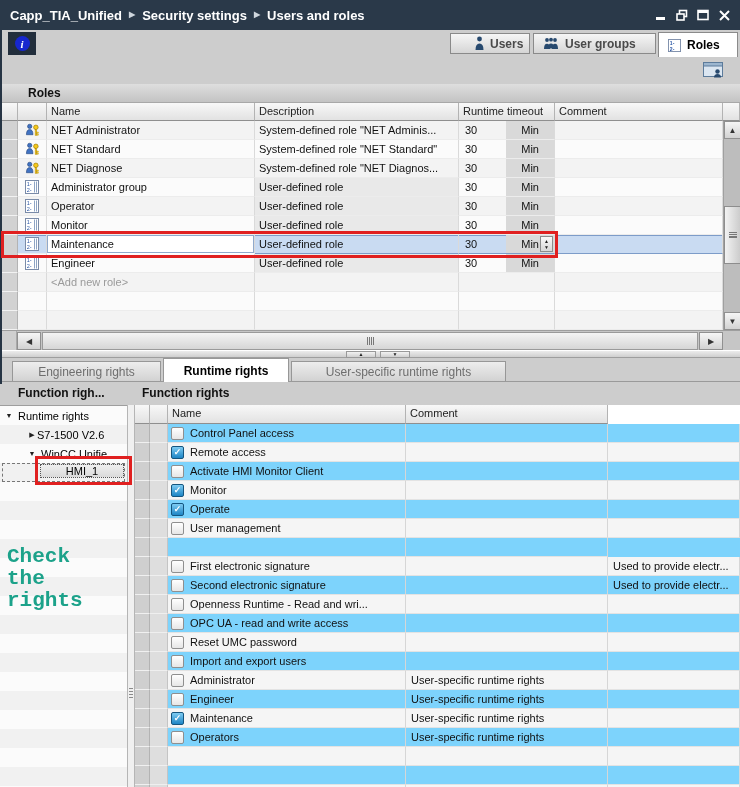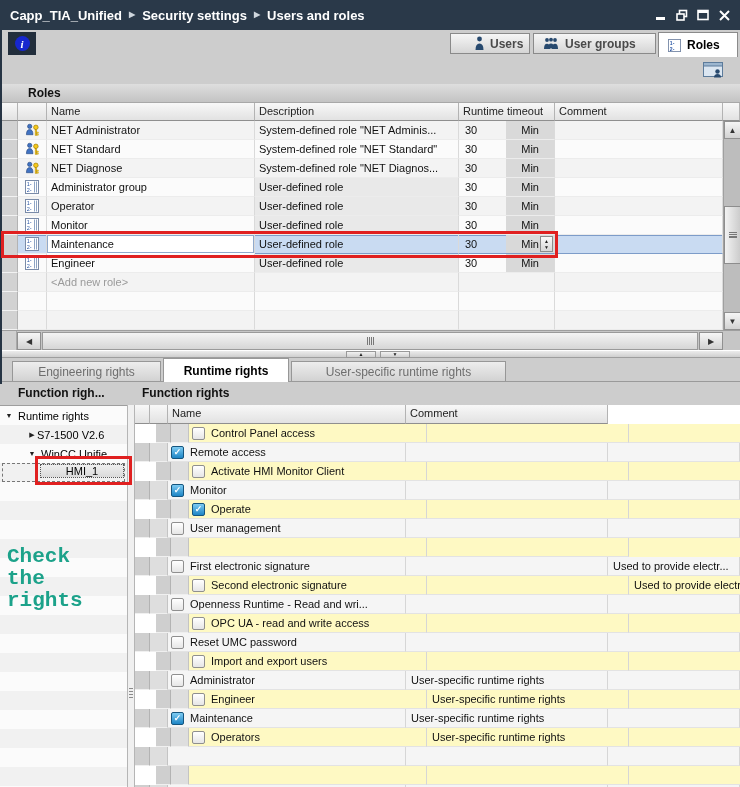--- a/index.html
+++ b/index.html
@@ -111,21 +111,21 @@
 
   .vsplit{position:absolute;left:127px;top:405px;width:8px;height:382px;background:#f0f0f0;
         border-left:1px solid #b5b5b5;border-right:1px solid #b5b5b5;box-sizing:border-box;}
   .vsplit-grip{position:absolute;left:1px;top:283px;width:4px;height:12px;
         background:repeating-linear-gradient(to bottom,#8a8a8a 0 1px,transparent 1px 3px);}
 
   
   .ftable{position:absolute;left:135px;top:405px;width:605px;height:382px;overflow:hidden;background:#fff;}
   .fhead{display:grid;grid-template-columns:15px 18px 238px 202px 132px;height:19px;}
   .frow{display:grid;grid-template-columns:15px 18px 238px 202px 132px;height:19px;box-sizing:border-box;}
-  .frow.odd{background:#fef9c3;margin-left:21px;} .frow.even{background:#f5f5f5;}
+  .frow.odd{background:#7dd3fc;} .frow.even{background:#f5f5f5;}
   .fcell{font-size:11px;color:#111;line-height:18px;padding-left:5px;border-right:1px solid #d6d6d6;
          border-bottom:1px solid #e3e3e3;box-sizing:border-box;overflow:hidden;white-space:nowrap;}
   .fgut1{background:#cfcfcf;border-right:1px solid #b3b3b3;border-bottom:1px solid #f0f0f0;}
   .fgut2{background:#dedede;border-right:1px solid #c4c4c4;border-bottom:1px solid #efefef;}
   .fname{display:flex;align-items:center;padding-left:3px;}
   .cbx{width:13px;height:13px;border:1px solid #8f8f8f;border-radius:2px;box-sizing:border-box;
        background:linear-gradient(#ffffff,#e6e6e6);margin-right:6px;flex:none;
        display:flex;align-items:center;justify-content:center;font-size:9px;font-weight:bold;color:#fff;}
   .cbx.on{background:linear-gradient(#7ecbf2,var(--checkbox-checked));border-color:#14557f;}
 

